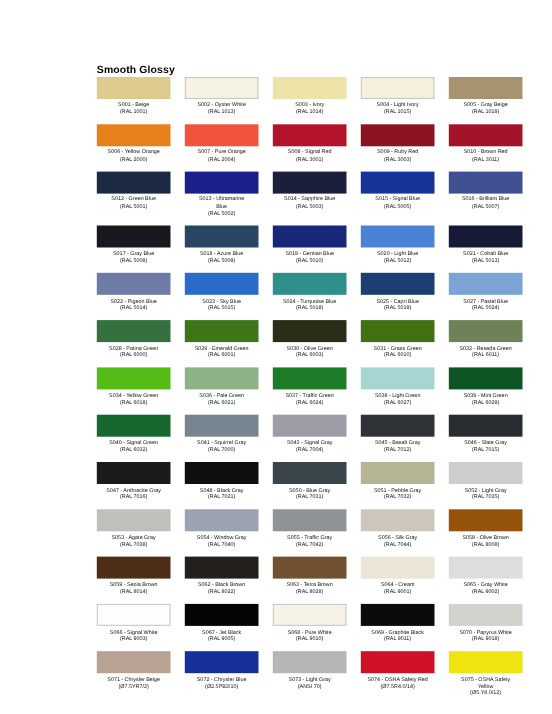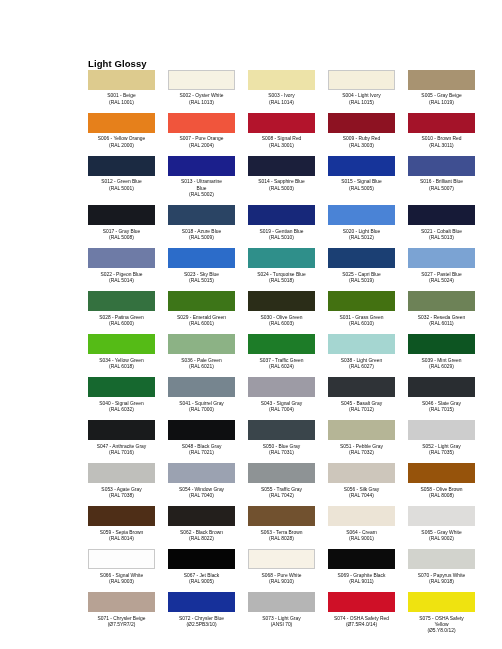--- a/index.html
+++ b/index.html
@@ -69,21 +69,21 @@
     word-spacing: -0.1px;
     letter-spacing: 0.02px;
   }
   .swatch-caption .ln { display: block; white-space: nowrap; }
 </style>
 </head>
 <body>
 
 <div class="page">
 
-  <div class="sheet-title">Light Glossy</div>
+  <div class="sheet-title">Smooth Glossy</div>
 
   <div class="swatch-grid" id="swatch-grid">
       <div class="swatch-row" style="height: 43px;">
         <div class="swatch-cell">
           <span class="swatch-chip" style="background: rgb(221, 203, 142);"></span>
           <div class="swatch-caption">
             <span class="ln">S001 - Beige</span>
             <span class="ln">(RAL 1001)</span>
           </div>
         </div>

